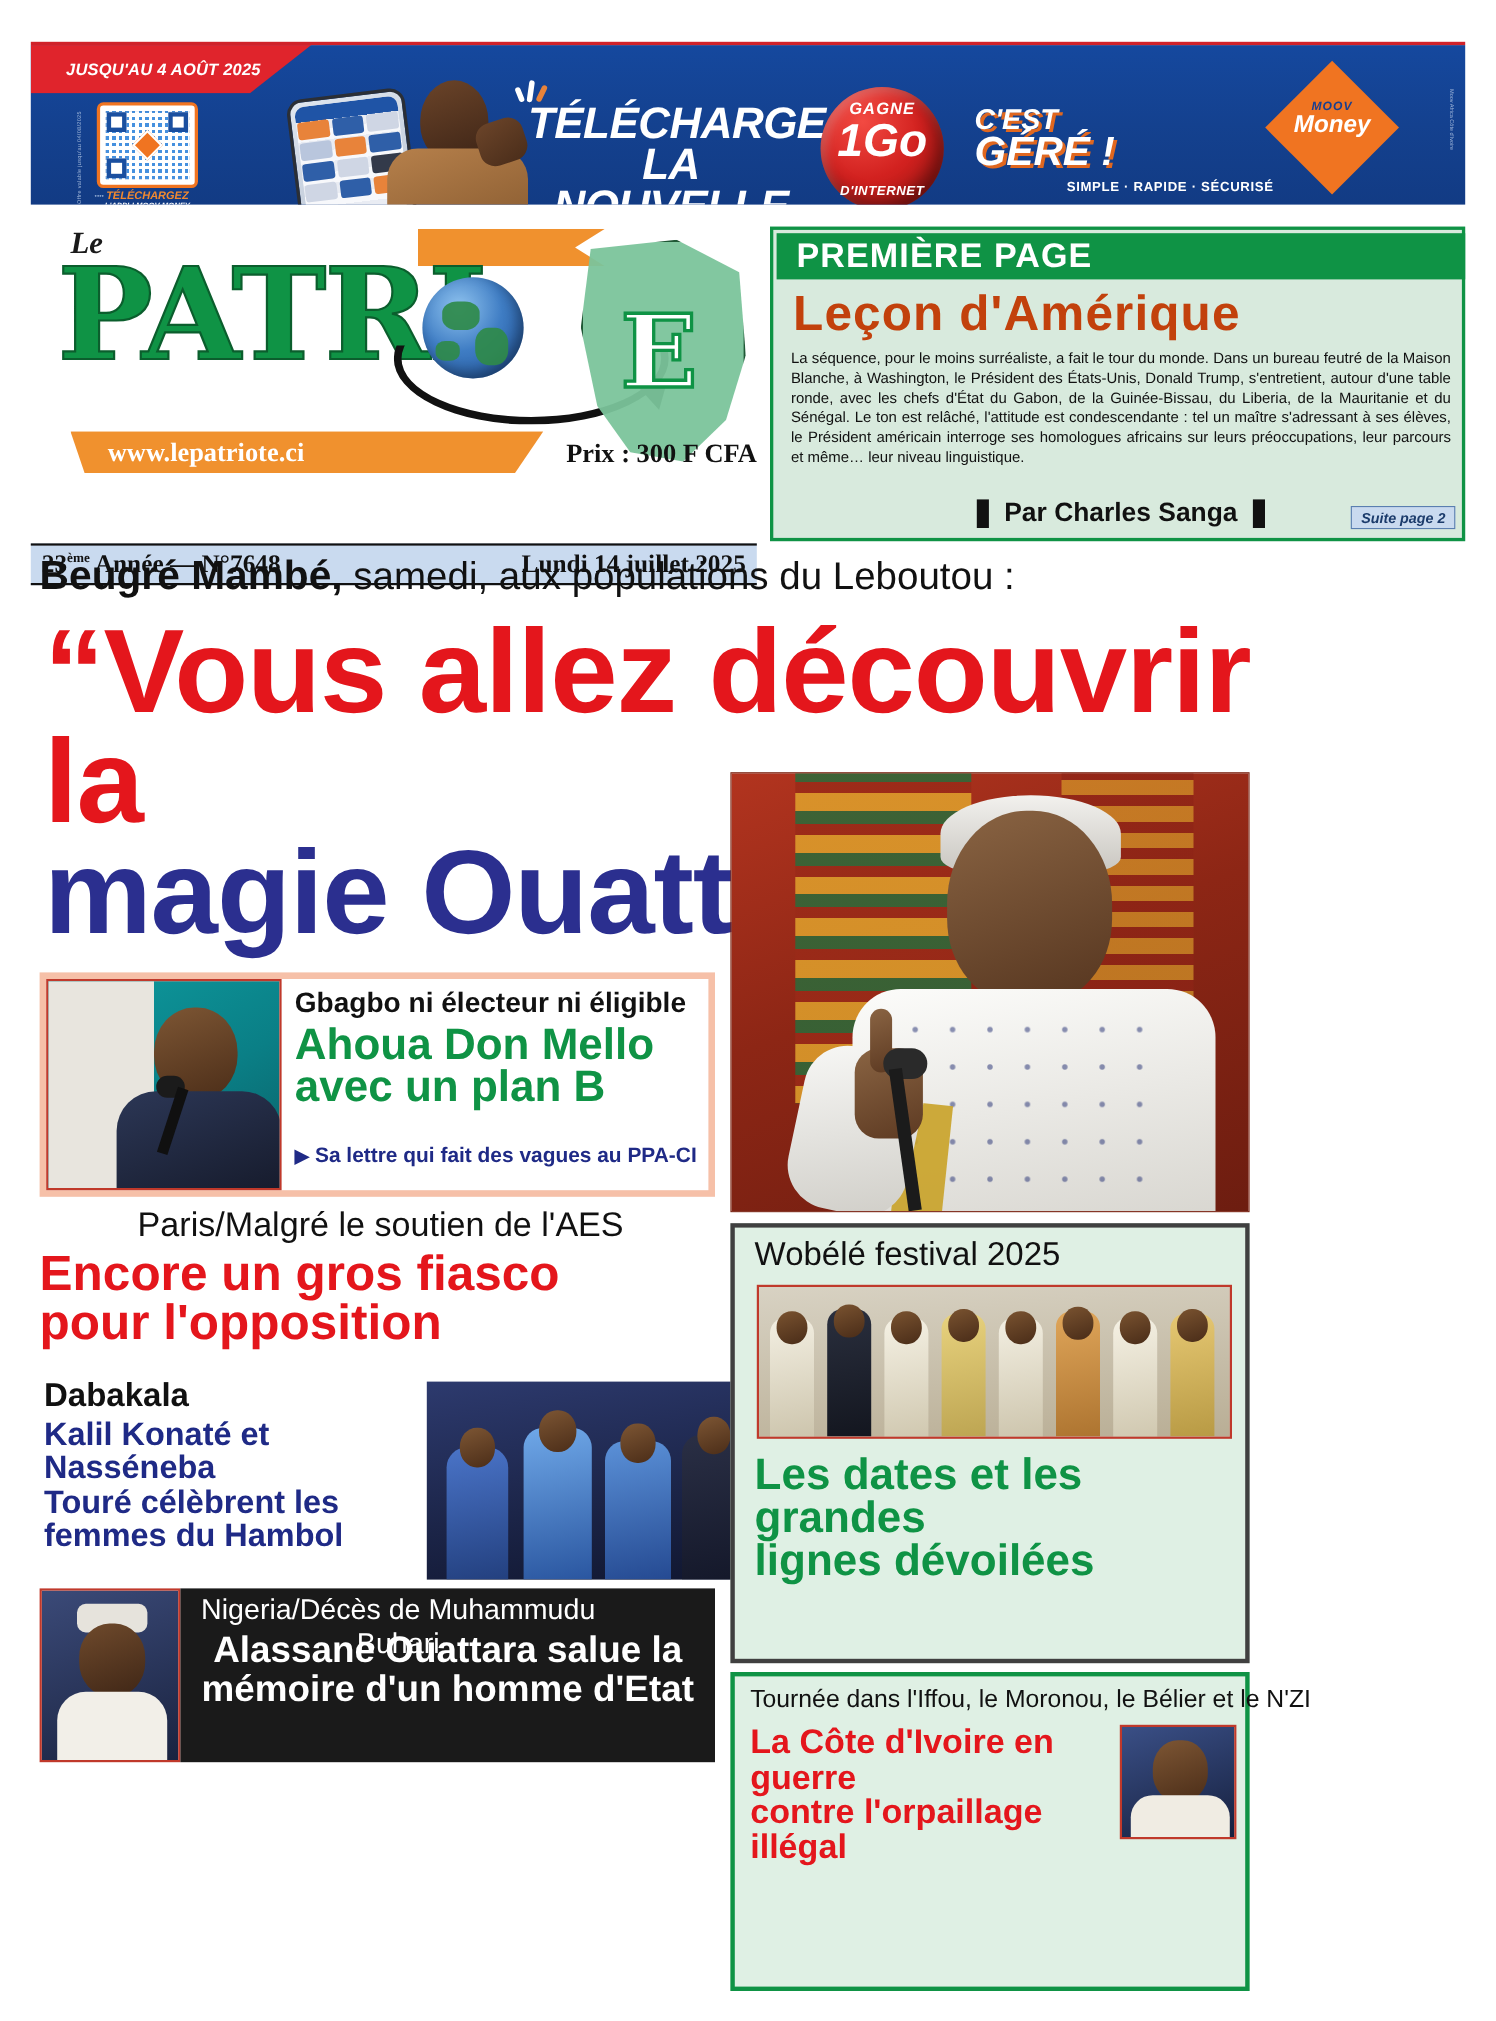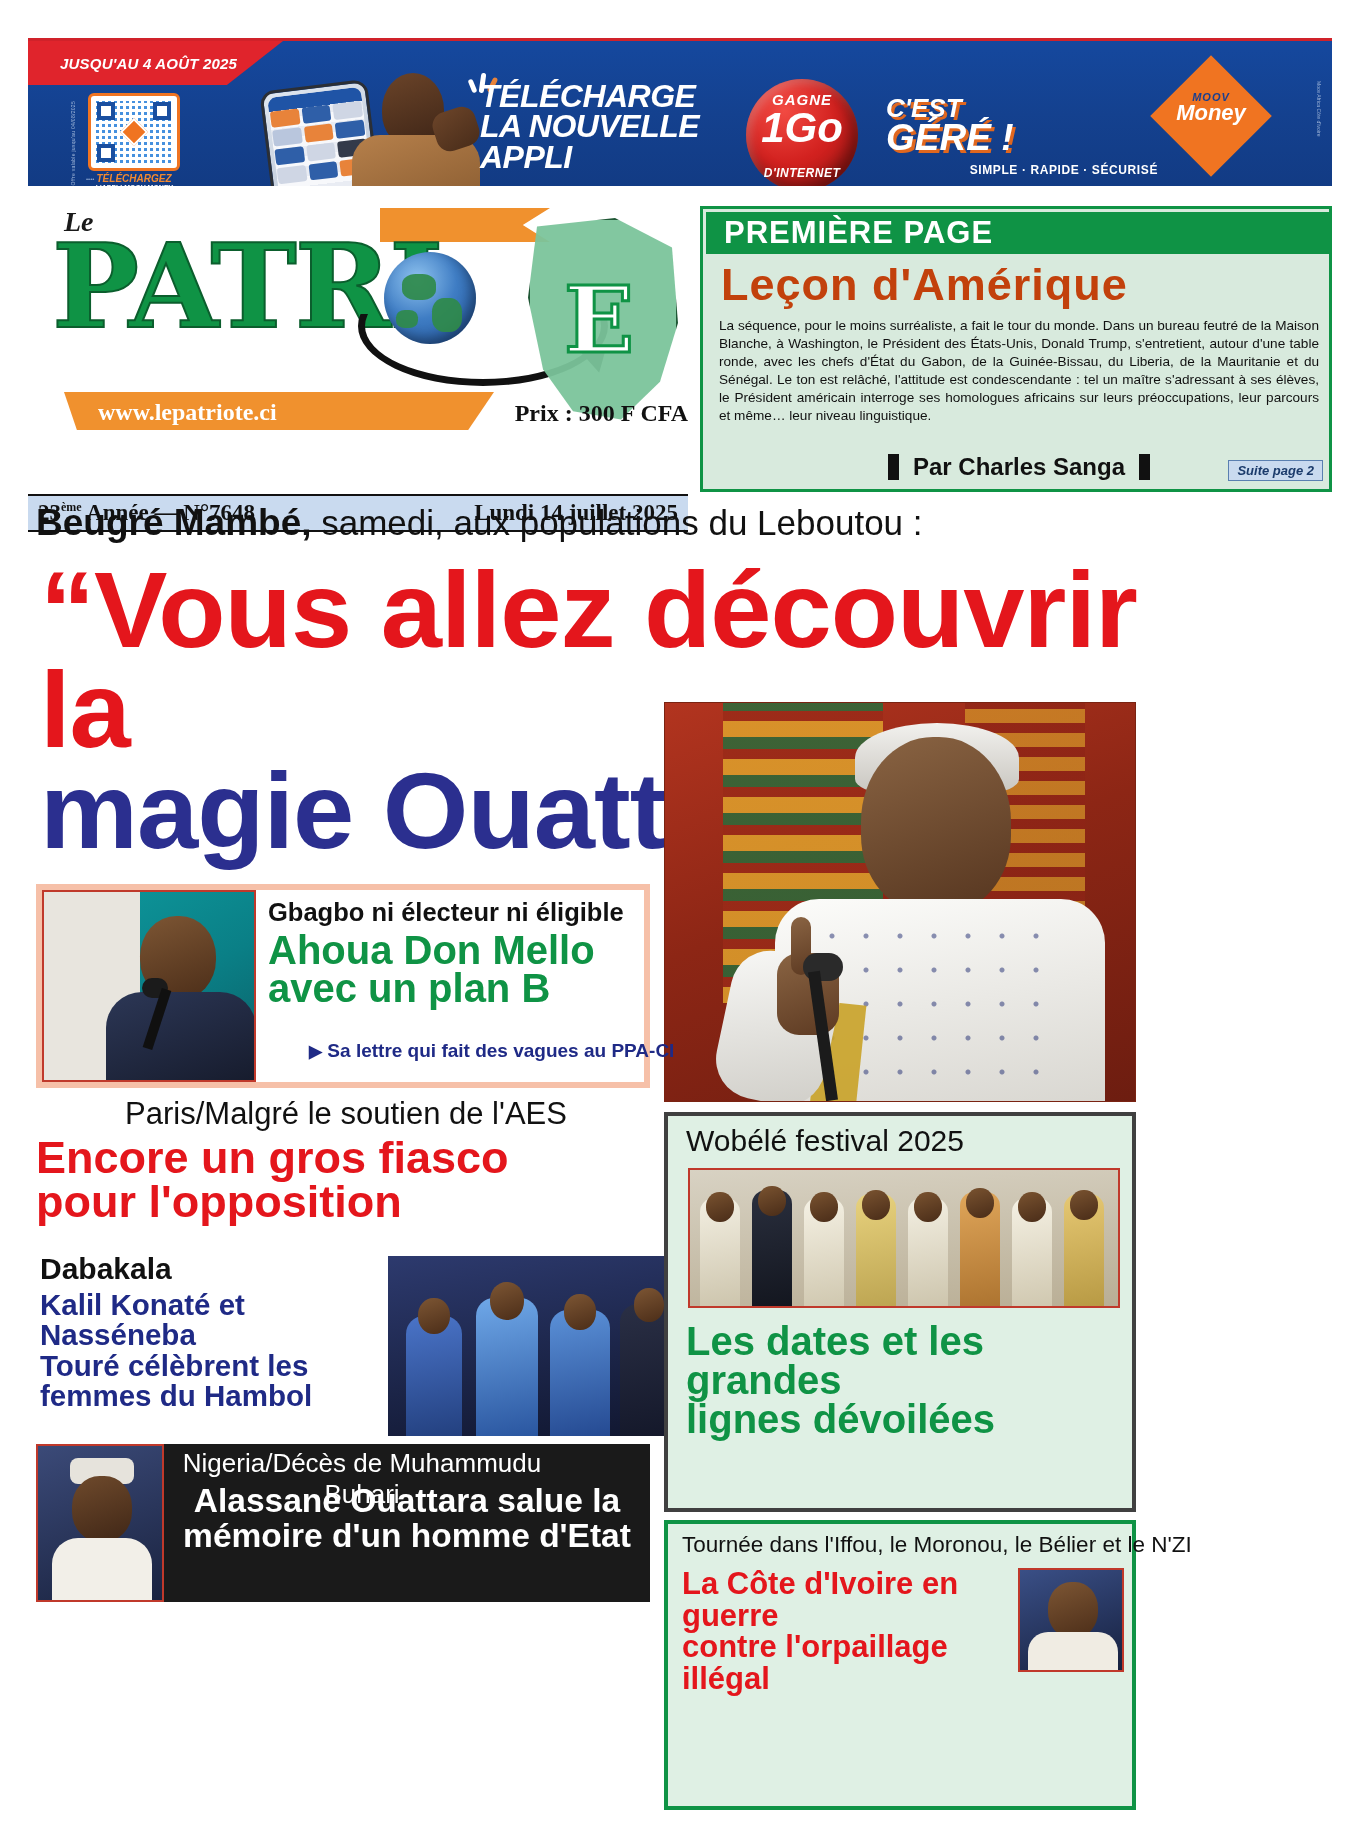--- a/index.html
+++ b/index.html
@@ -76,23 +76,23 @@
     position:absolute;left:14px;top:70px;width:128px;height:64px;border-radius:28px 28px 0 0;
     background:linear-gradient(160deg,#b6804b,#8d5f33);
   }
   .ad-man .hand{
     position:absolute;left:96px;top:44px;width:44px;height:40px;border-radius:14px;
     background:linear-gradient(160deg,#6b4429,#4a2d1a); transform:rotate(-18deg);
   }
   .ad-spark{position:absolute;left:128px;top:8px;width:40px;height:34px;}
   .ad-spark i{position:absolute;background:#fff;border-radius:3px;}
   .ad-headline{
-    position:absolute;left:452px;top:40px;width:260px;
-    color:#fff;font-weight:bold;font-style:italic;font-size:32px;line-height:.95;
-    text-align:left; letter-spacing:-.5px;
+    position:absolute;left:452px;top:52px;width:260px;
+    color:#fff;font-weight:bold;font-style:italic;font-size:40px;line-height:.95;
+    text-align:center; letter-spacing:-.5px;
   }
   .ad-badge{
     position:absolute;left:718px;top:38px;width:112px;height:112px;border-radius:50%;
     background:radial-gradient(circle at 34% 28%,#f24a42 0%,#d2211f 48%,#9d1410 100%);
     box-shadow:inset -6px -8px 16px rgba(0,0,0,.45), inset 4px 5px 10px rgba(255,255,255,.25);
     color:#fff; text-align:center;
   }
   .ad-badge .g{position:absolute;top:12px;left:0;right:0;font-size:15px;font-weight:bold;font-style:italic;letter-spacing:1px;}
   .ad-badge .big{position:absolute;top:28px;left:0;right:0;font-size:42px;font-weight:bold;font-style:italic;line-height:1;}
   .ad-badge .d{position:absolute;bottom:11px;left:0;right:0;font-size:12px;font-weight:bold;font-style:italic;letter-spacing:.5px;}
@@ -310,21 +310,20 @@
     position:absolute;left:226px;top:8px;width:382px;font-size:25.5px;color:#111;font-weight:bold;
     white-space:nowrap;
   }
   .don-h{
     position:absolute;left:226px;top:42px;width:390px;color:#0f9345;font-weight:bold;
     font-size:40px;line-height:.94;
   }
   .don-sub{
     position:absolute;left:226px;top:150px;width:390px;font-size:19px;font-weight:bold;color:#1f2a86;
     white-space:nowrap;
-    margin-left:41px;
   }
   .don-sub .tri{color:#1f2a86;font-size:17px;}
 
   .paris-blk{ left:36px;top:1096px;width:614px;height:148px; }
   .paris-k{
     position:absolute;left:10px;top:0;width:600px;font-size:31px;color:#111;text-align:center;
     font-family:"Liberation Sans",sans-serif;
   }
   .paris-h{
     position:absolute;left:0;top:40px;width:614px;color:#e4161c;font-weight:bold;

